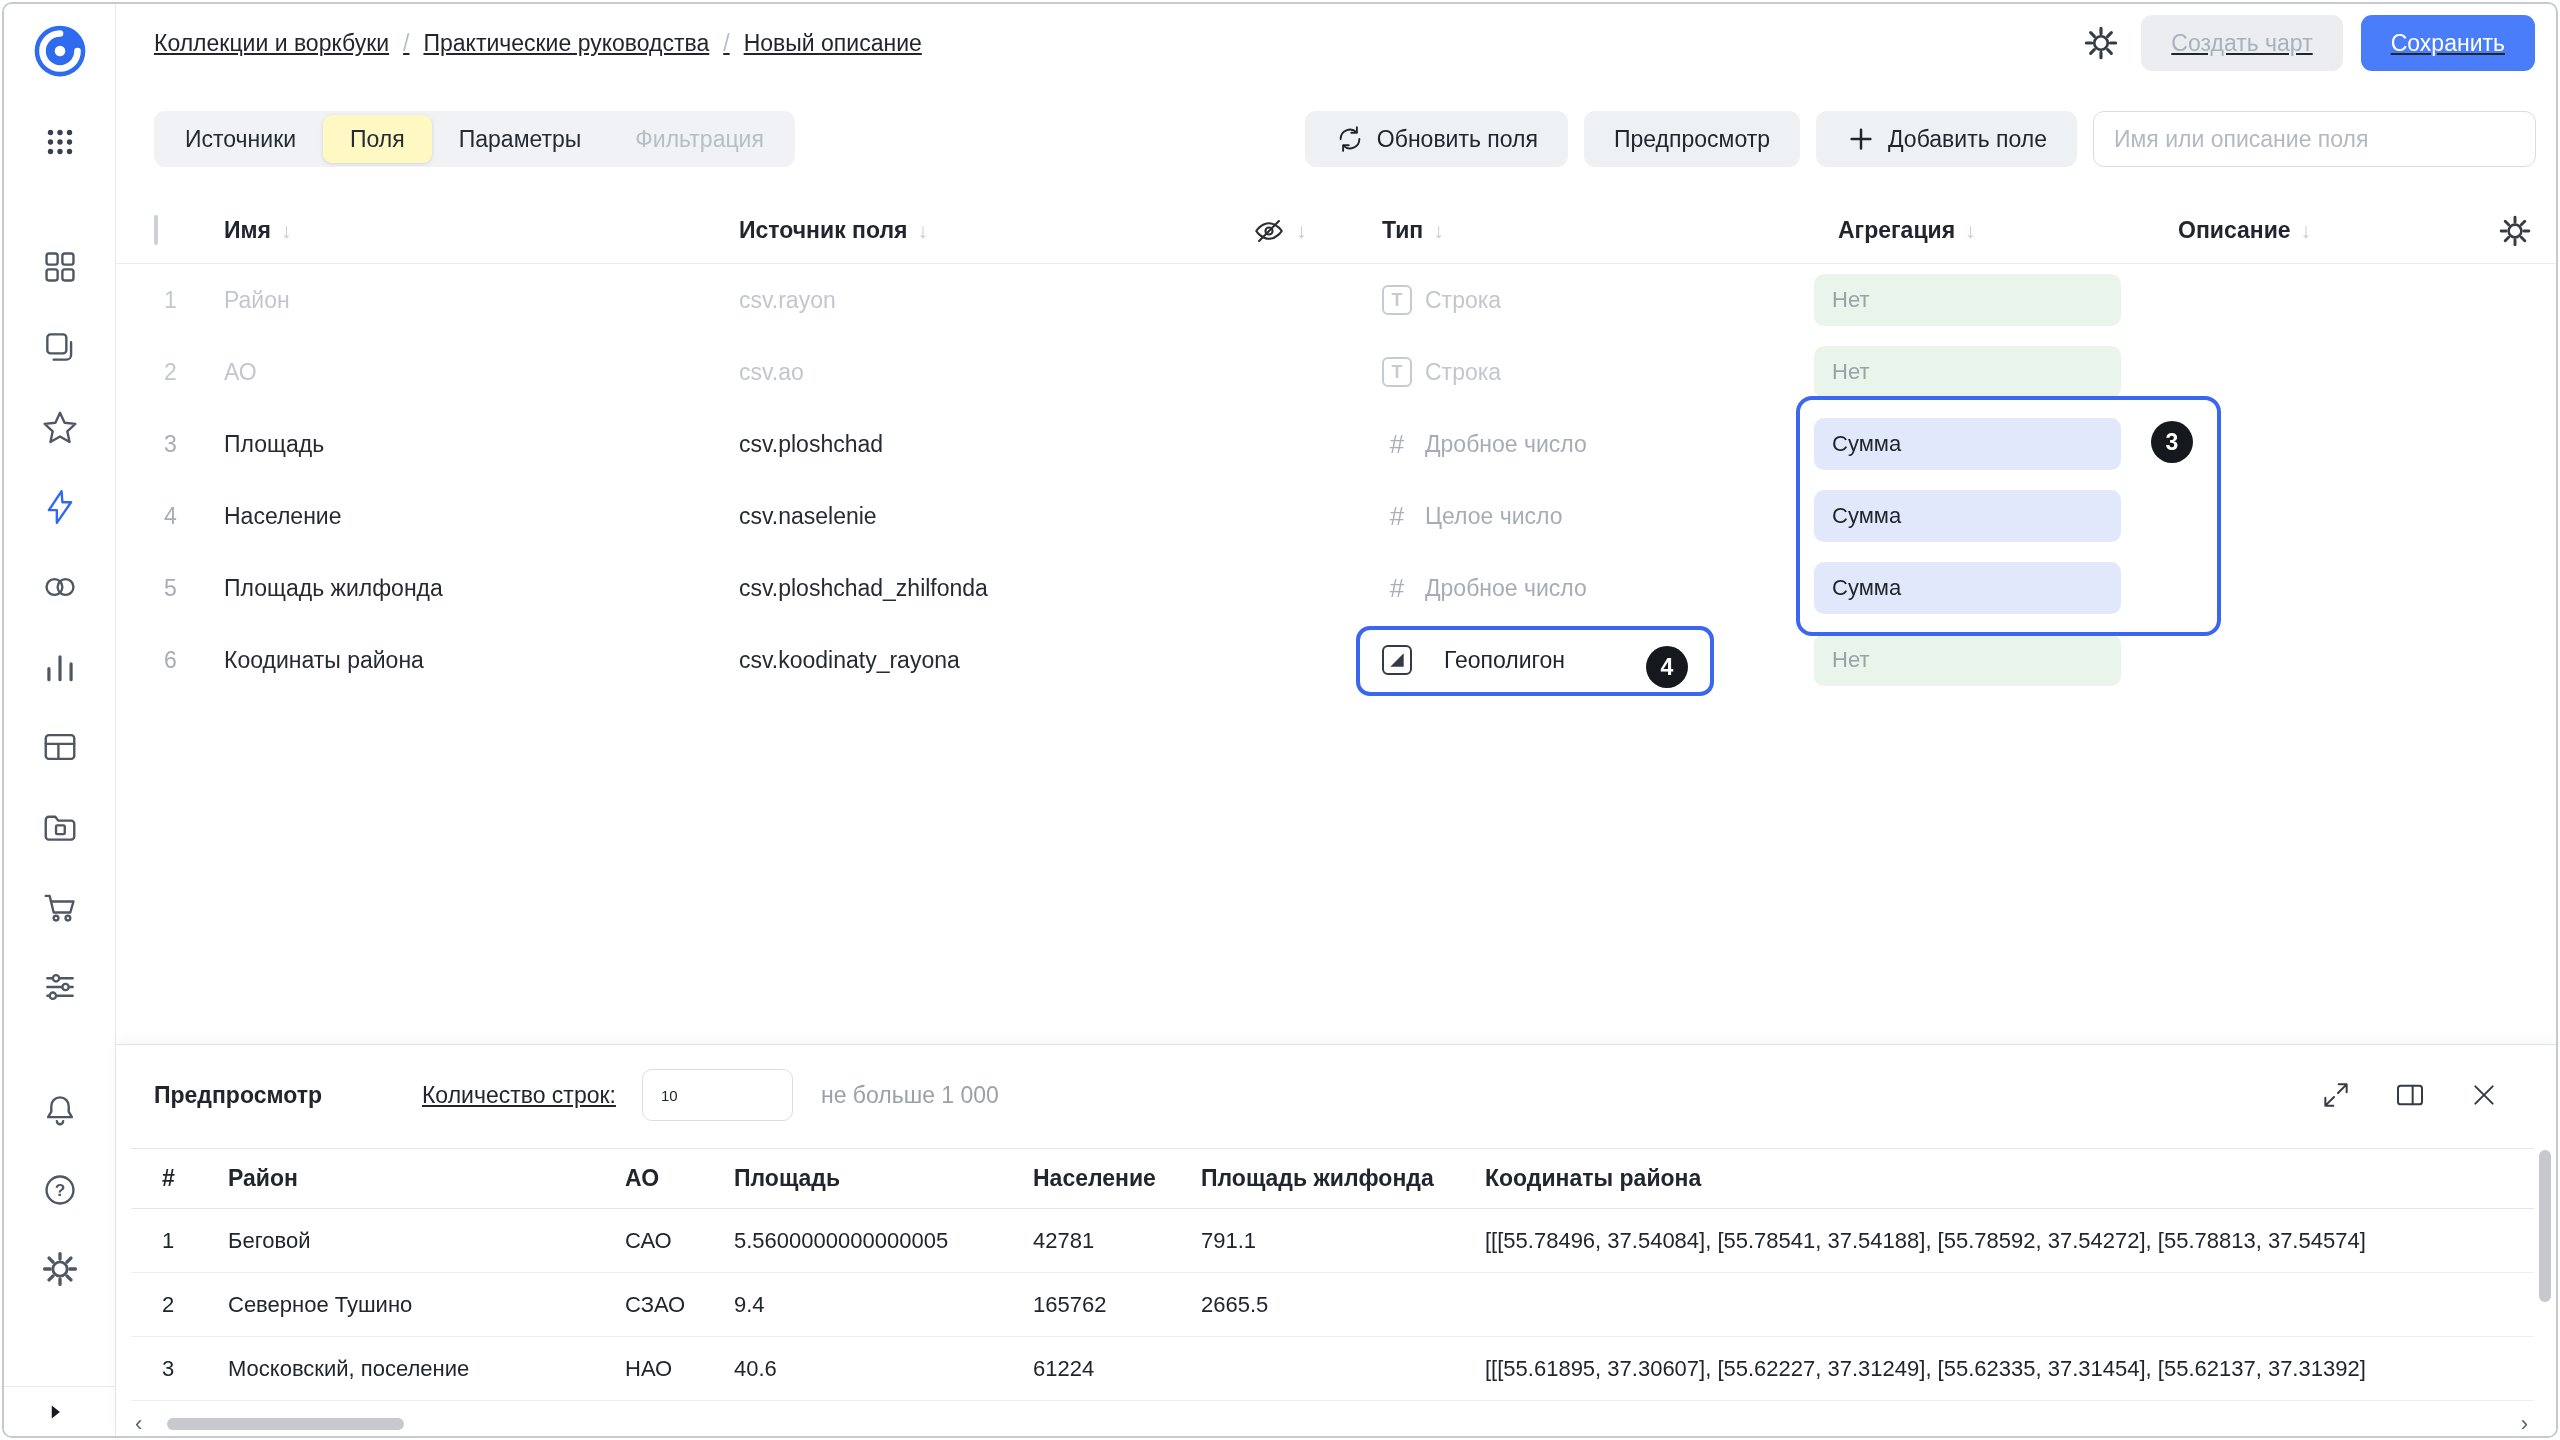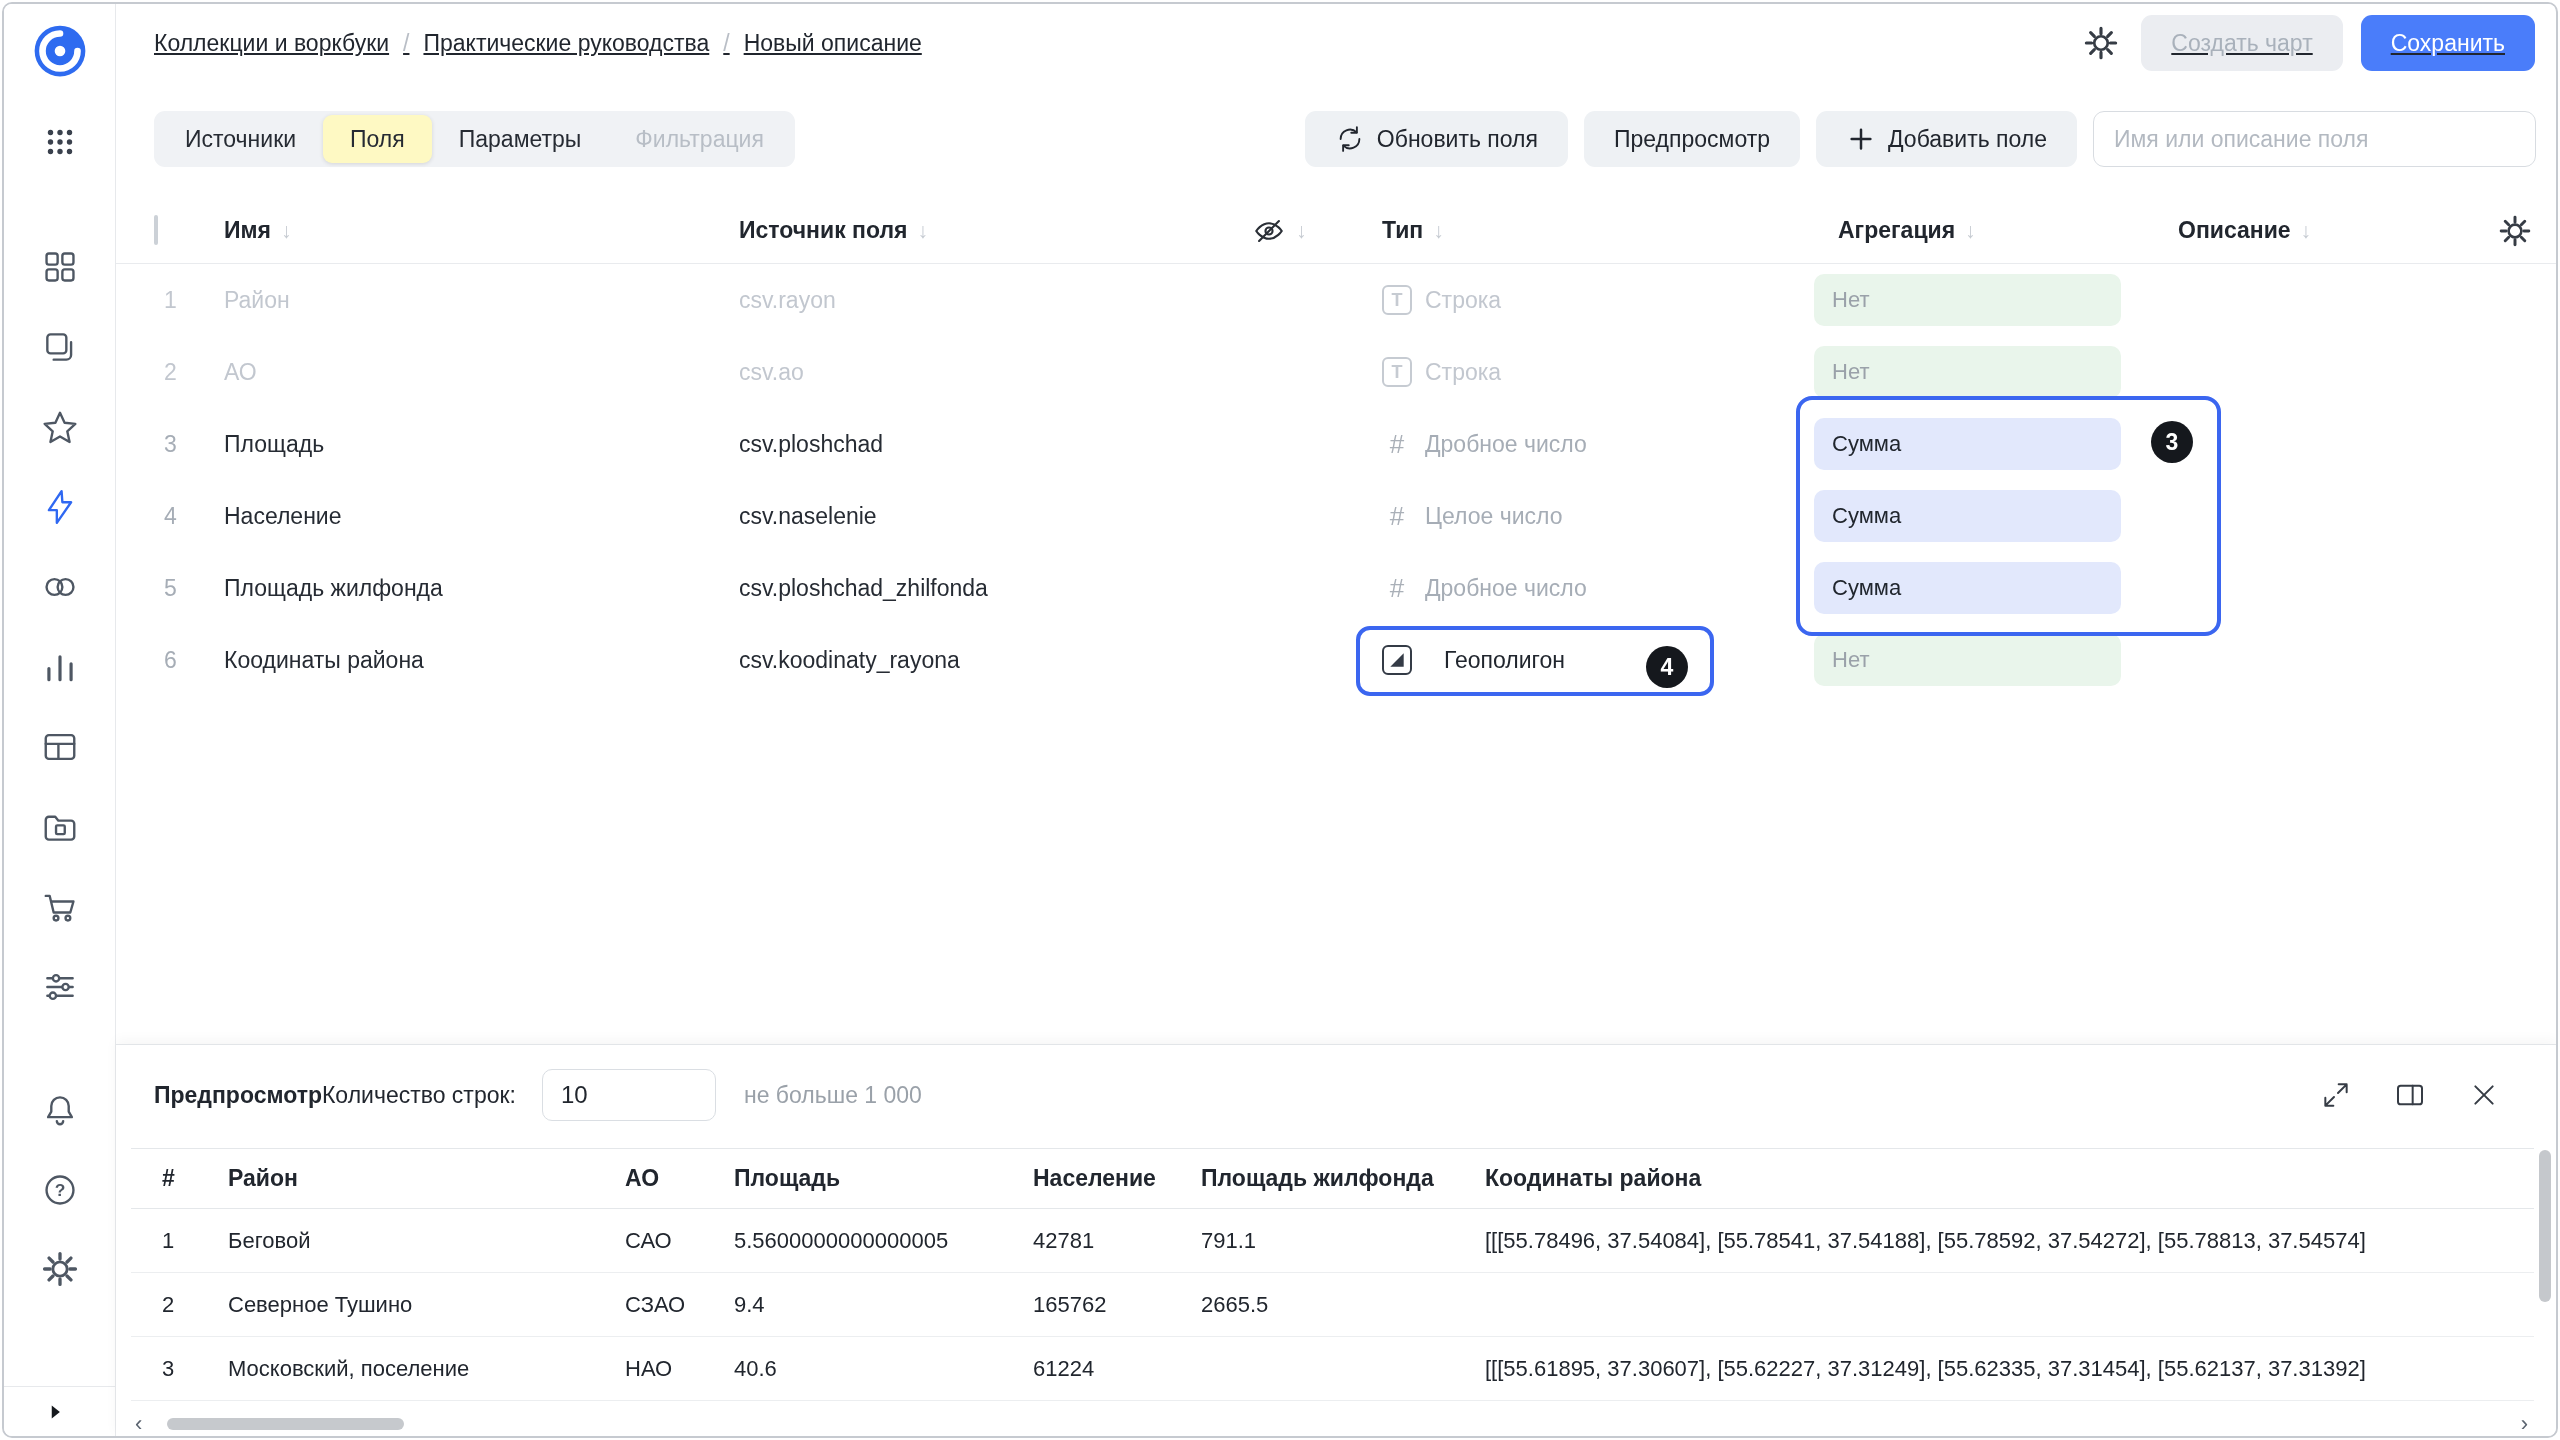--- a/index.html
+++ b/index.html
@@ -73,22 +73,22 @@
   .hl3 { left:1792px; top:392px; width:425px; height:240px; }
   .hl4 { left:1352px; top:622px; width:358px; height:70px; border-radius:14px; }
   .nbadge { position:absolute; width:42px; height:42px; border-radius:50%; background:#15181d; color:#fff; font-size:23px; font-weight:bold; display:flex; align-items:center; justify-content:center; }
   .nb3 { left:2147px; top:417px; }
   .nb4 { left:1642px; top:642px; }
 
   
   .preview { position:absolute; left:112px; right:0; top:1040px; bottom:0; background:#fff; border-top:1px solid #e2e5e8; box-shadow:0 -4px 12px rgba(0,0,0,0.04); }
   .pv-header { position:absolute; left:0; right:0; top:0; height:100px; display:flex; align-items:center; padding:0 50px 0 38px; }
   .pv-title { font-size:23px; font-weight:bold; }
-  .pv-rows-label { font-size:23px; }
-  .pv-input { margin-left:26px; width:174px; height:52px; border:1px solid #dadee3; border-radius:10px; font-size:24px; font-family:inherit; padding:9px 18px; color:#21262e; }
+  .pv-rows-label { margin-left:100px; font-size:23px;text-decoration:underline; }
+  .pv-input { margin-left:26px; width:151px; height:52px; border:1px solid #dadee3; border-radius:10px; font-size:15px; font-family:inherit; padding:9px 18px; color:#21262e; }
   .pv-hint { margin-left:28px; font-size:23px; color:#9aa1a9; }
   .pv-icons { margin-left:auto; display:flex; align-items:center; gap:30px; color:#363c45; }
   .pv-icons .icon-btn svg { width:32px; height:32px; }
 
   .pv-table { position:absolute; left:15px; right:22px; top:103px; }
   .pgrid { display:grid; grid-template-columns:97px 397px 109px 299px 168px 284px 1fr; align-items:center; }
   .phead { height:61px; border-top:1px solid #e4e7ea; border-bottom:1px solid #e4e7ea; font-weight:bold; font-size:23px; }
   .phead > div:first-child, .prow > div:first-child { padding-left:31px; }
   .prow { height:64px; border-bottom:1px solid #eceef0; font-size:22px; }
   .pcell-coords { white-space:nowrap; overflow:hidden; }

